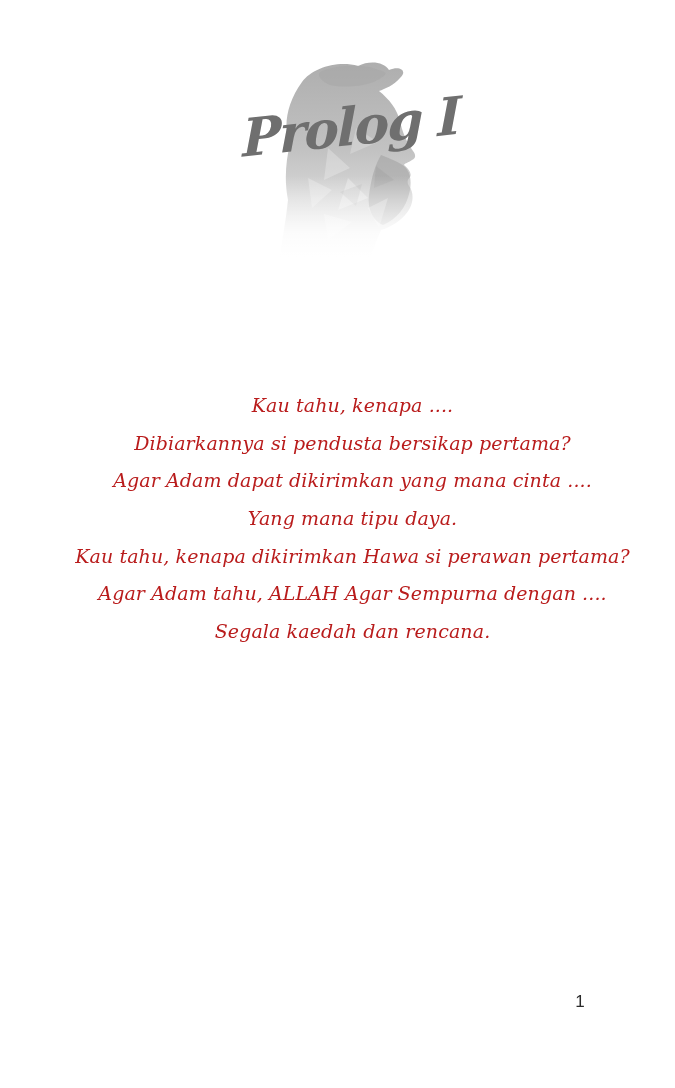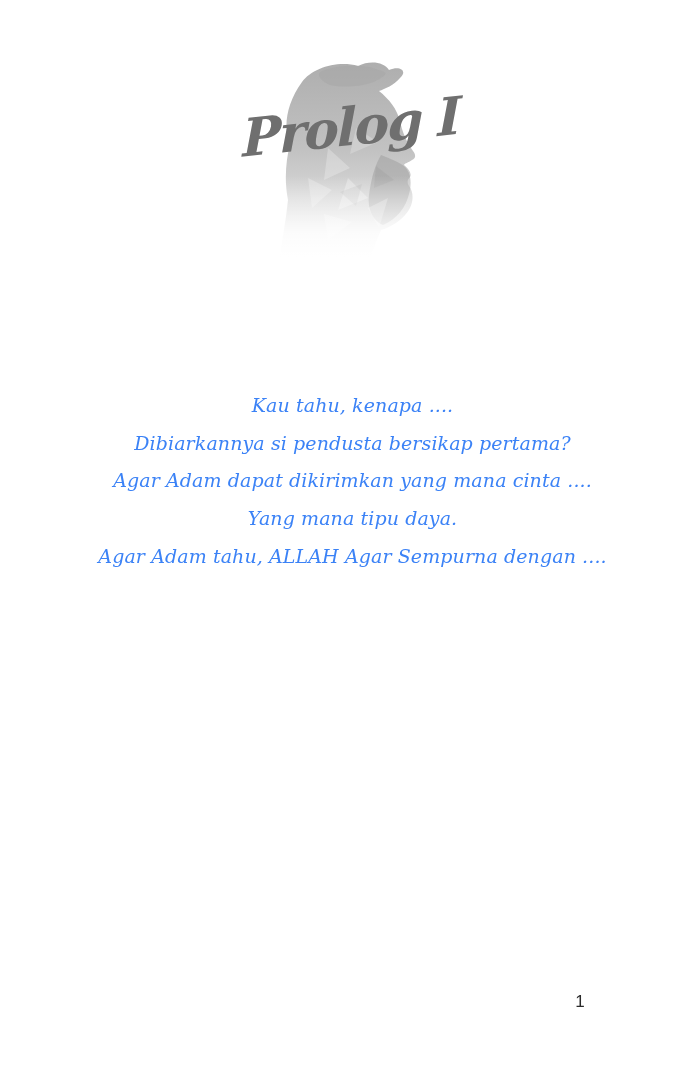--- a/index.html
+++ b/index.html
@@ -54,21 +54,21 @@
     top: 387px;
     width: 675px;
     text-align: center;
   }
   .poem-line {
     height: 37.7px;
     line-height: 37.7px;
     font-family: "DejaVu Serif", serif;
     font-style: italic;
     font-size: 19px;
-    color: #3b82f6;
+    color: #b91c1c;
     letter-spacing: 0.1px;
     padding-left: 30px;
   }
 
   
   .page-number {
     position: absolute;
     left: 568px;
     top: 992px;
     width: 24px;
@@ -147,18 +147,20 @@
     </svg>
 
     <div class="chapter-title">Prolog I</div>
   </div>
 
   <div class="poem">
     <div class="poem-line">Kau tahu, kenapa ....</div>
     <div class="poem-line">Dibiarkannya si pendusta bersikap pertama?</div>
     <div class="poem-line">Agar Adam dapat dikirimkan yang mana cinta ....</div>
     <div class="poem-line">Yang mana tipu daya.</div>
+    <div class="poem-line">Kau tahu, kenapa dikirimkan Hawa si perawan pertama?</div>
     <div class="poem-line">Agar Adam tahu, ALLAH Agar Sempurna dengan ....</div>
+    <div class="poem-line">Segala kaedah dan rencana.</div>
   </div>
 
   <div class="page-number">1</div>
 
 </div>
 
 </body></html>

